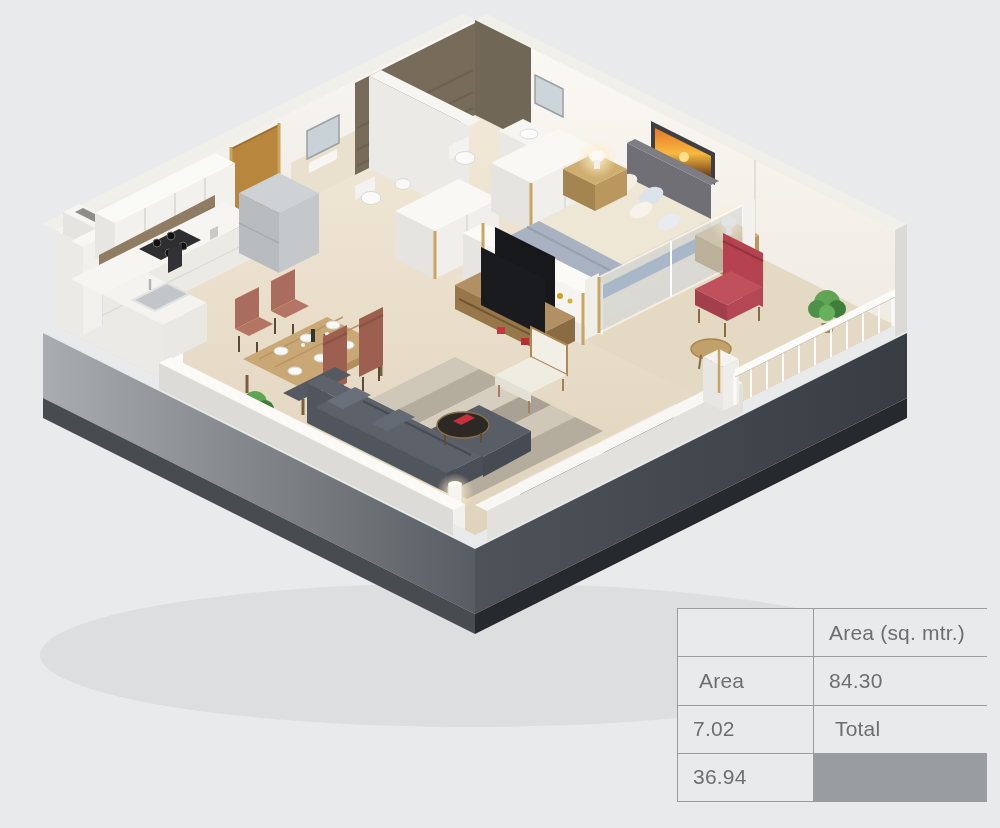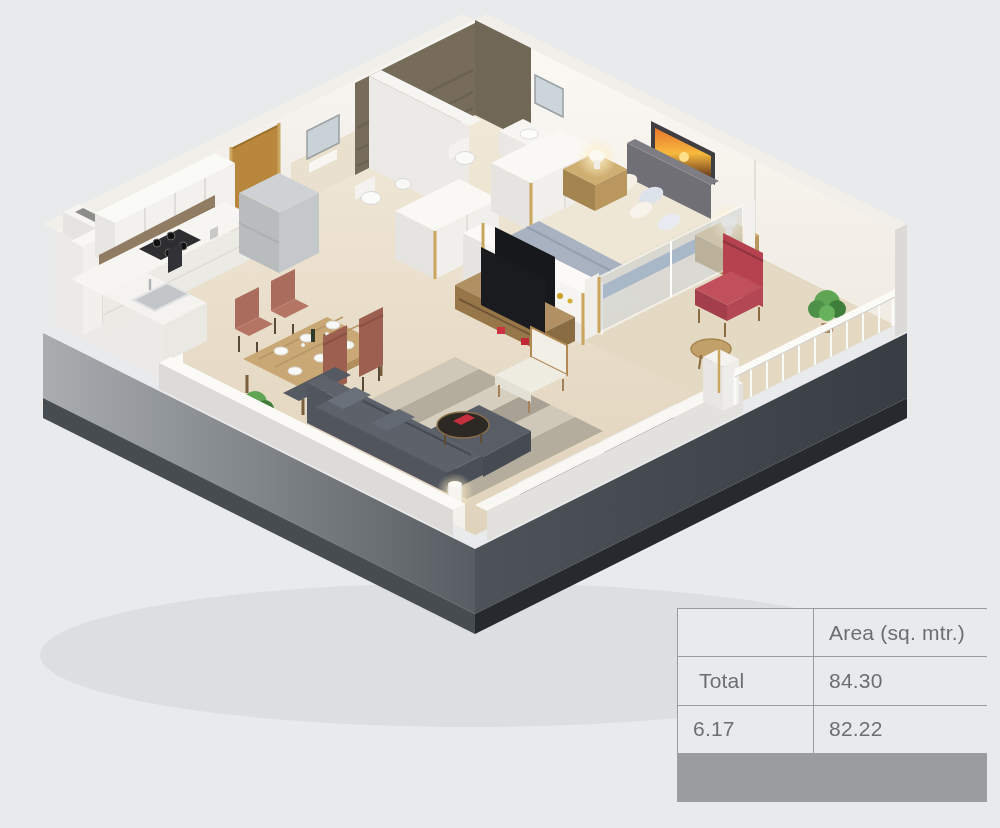--- a/index.html
+++ b/index.html
@@ -421,21 +421,22 @@
       <polygon points="735,369 895,289 895,297 735,377" fill="#fbfbf8"></polygon>
       <line x1="735" y1="377" x2="895" y2="297" stroke="#c9c8c4" stroke-width="1"></line>
     </g>
   </g>
 </svg>
 
 <div class="area-table">
   <div class="cell label"></div>
   <div class="cell value">Area (sq. mtr.)</div>
 
+  <div class="cell label">Area</div>
+  <div class="cell value">84.30</div>
+
+  <div class="cell value">7.02</div>
+
   <div class="cell label">Total</div>
-  <div class="cell value">84.30</div>
-
-  <div class="cell value">6.17</div>
-
-  <div class="cell value">82.22</div>
+  <div class="cell value">36.94</div>
 </div>
 
 </div>
 
 </body></html>

